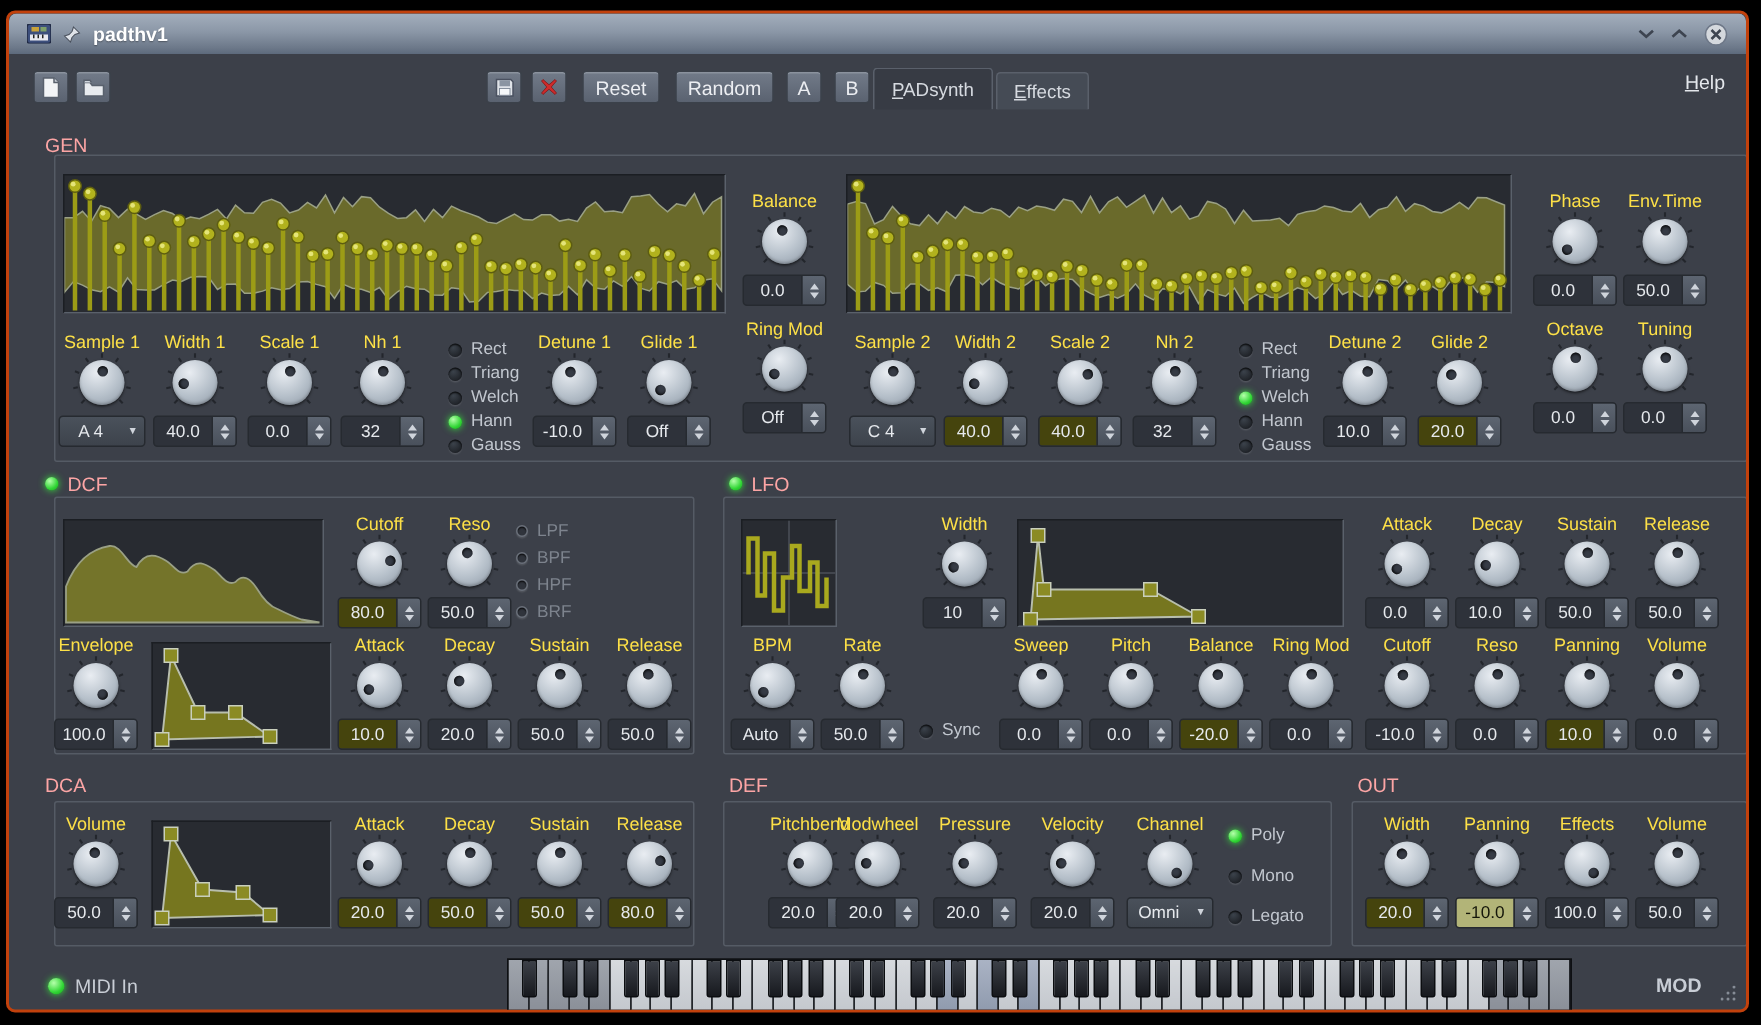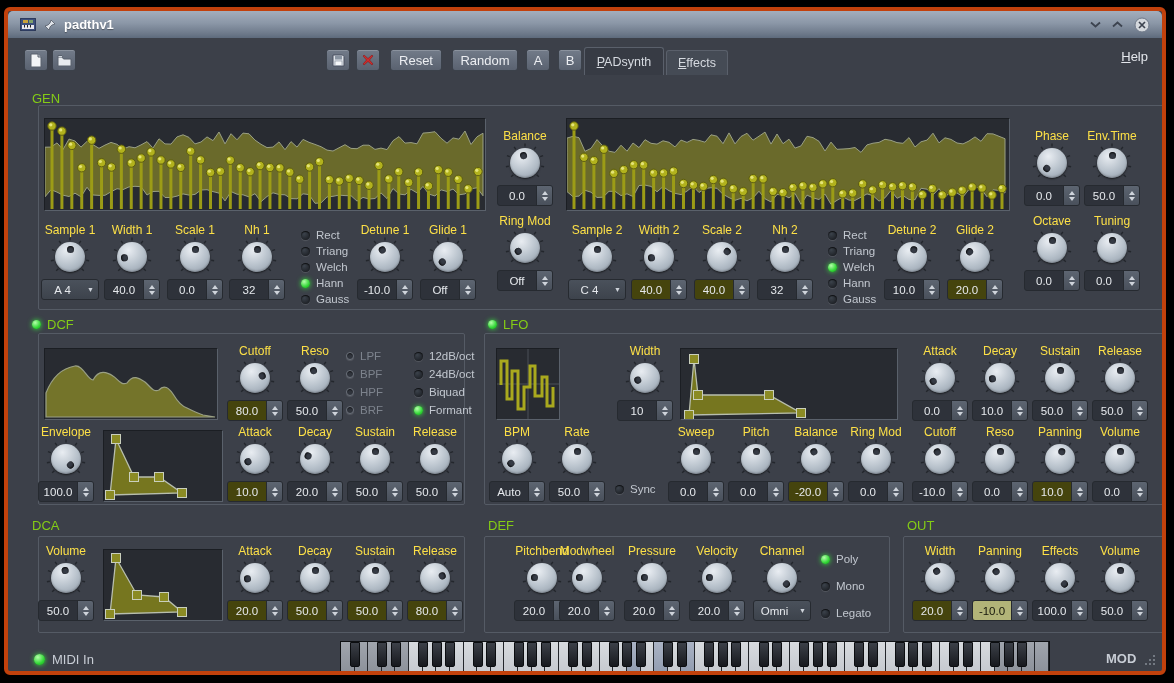--- a/index.html
+++ b/index.html
@@ -1,18 +1,18 @@
 <!DOCTYPE html>
 <html><head>
 <meta charset="utf-8">
 <style>
   html,body{margin:0;padding:0;background:#000;width:1174px;height:683px;overflow:hidden;
     font-family:"Liberation Sans",sans-serif;-webkit-font-smoothing:antialiased;}
   #win{position:absolute;left:4px;top:7px;width:1162px;height:668px;background:#3c4049;
-    border:4px solid #c2410c;border-radius:6px;box-sizing:border-box;overflow:hidden;}
+    border:2px solid #c2410c;border-radius:6px;box-sizing:border-box;overflow:hidden;}
   
   #titlebar{position:absolute;left:0;top:0;right:0;height:27px;
     background:linear-gradient(#a3aebc,#8b97a7 45%,#6c7889 85%,#5d6a7c);
     border-radius:5px 5px 0 0;display:flex;align-items:center;}
   #titlebar .ttl{color:#fff;font-size:13px;font-weight:bold;text-shadow:0 1px 1px rgba(0,0,0,.35);}
   .wbtn{position:absolute;top:5px;width:17px;height:17px;display:flex;align-items:center;justify-content:center;}
   
   .tbtn{position:absolute;top:38px;height:22px;box-sizing:border-box;border:1px solid #3b414a;border-radius:3px;
     background:linear-gradient(#727b89,#5a6270);display:flex;align-items:center;justify-content:center;
     color:#eceef2;font-size:13px;box-shadow:inset 0 1px 0 rgba(255,255,255,.18);}
@@ -22,21 +22,21 @@
     border-left:1px solid #2a2e35;border-radius:0 2px 2px 0;display:flex;align-items:center;justify-content:center;
     color:#d6dae0;font-size:7px;}
   .tab{position:absolute;box-sizing:border-box;border:1px solid #5a606b;border-bottom:none;border-radius:3px 3px 0 0;
     display:flex;align-items:center;justify-content:center;font-size:12.5px;color:#d6dae0;}
   .tab .tablabel{display:block;}
   .tab .tablabel::first-letter{text-decoration:underline;}
   #help{position:absolute;right:14px;top:38px;font-size:13px;color:#e4e7ec;}
   #help::first-letter{text-decoration:underline;}
   
   .grp{position:absolute;border:1px solid #555b65;border-radius:2px;}
-  .grp-title{position:absolute;font-size:13px;color:#84cc16;display:flex;align-items:center;gap:6px;}
+  .grp-title{position:absolute;font-size:13px;color:#fca5a5;display:flex;align-items:center;gap:6px;}
   
   .disp{position:absolute;background:#282b31;border-top:1px solid #1b1e23;border-left:1px solid #1b1e23;
     border-bottom:1px solid #5a616b;border-right:1px solid #5a616b;box-sizing:content-box;}
   .disp svg{display:block;}
   
   .cell{position:absolute;width:60px;display:flex;flex-direction:column;align-items:center;}
   .klabel{font-size:12px;color:#fde047;height:14px;line-height:14px;white-space:nowrap;}
   .knob{width:40px;height:40px;position:relative;margin:0 0 2px;}
   .knob svg{position:absolute;left:0;top:0;}
   .kface{position:absolute;left:5px;top:5px;width:30px;height:30px;border-radius:50%;
@@ -2018,38 +2018,20 @@
       </div>
       <div class="radio-row">
         <span class="led dis"></span>
         <span class="rlabel dis">HPF</span>
       </div>
       <div class="radio-row">
         <span class="led dis"></span>
         <span class="rlabel dis">BRF</span>
       </div>
     </div>
-  <div class="radios" style="left:406px;top:337px;gap:2px">
-      <div class="radio-row">
-        <span class="led"></span>
-        <span class="rlabel">12dB/oct</span>
-      </div>
-      <div class="radio-row">
-        <span class="led"></span>
-        <span class="rlabel">24dB/oct</span>
-      </div>
-      <div class="radio-row">
-        <span class="led"></span>
-        <span class="rlabel">Biquad</span>
-      </div>
-      <div class="radio-row">
-        <span class="led on"></span>
-        <span class="rlabel">Formant</span>
-      </div>
-    </div>
   <div class="radios" style="left:607px;top:470px;gap:0px">
       <div class="radio-row">
         <span class="led"></span>
         <span class="rlabel">Sync</span>
       </div>
     </div>
   <div class="radios" style="left:813px;top:540px;gap:11px">
       <div class="radio-row">
         <span class="led on"></span>
         <span class="rlabel">Poly</span>

